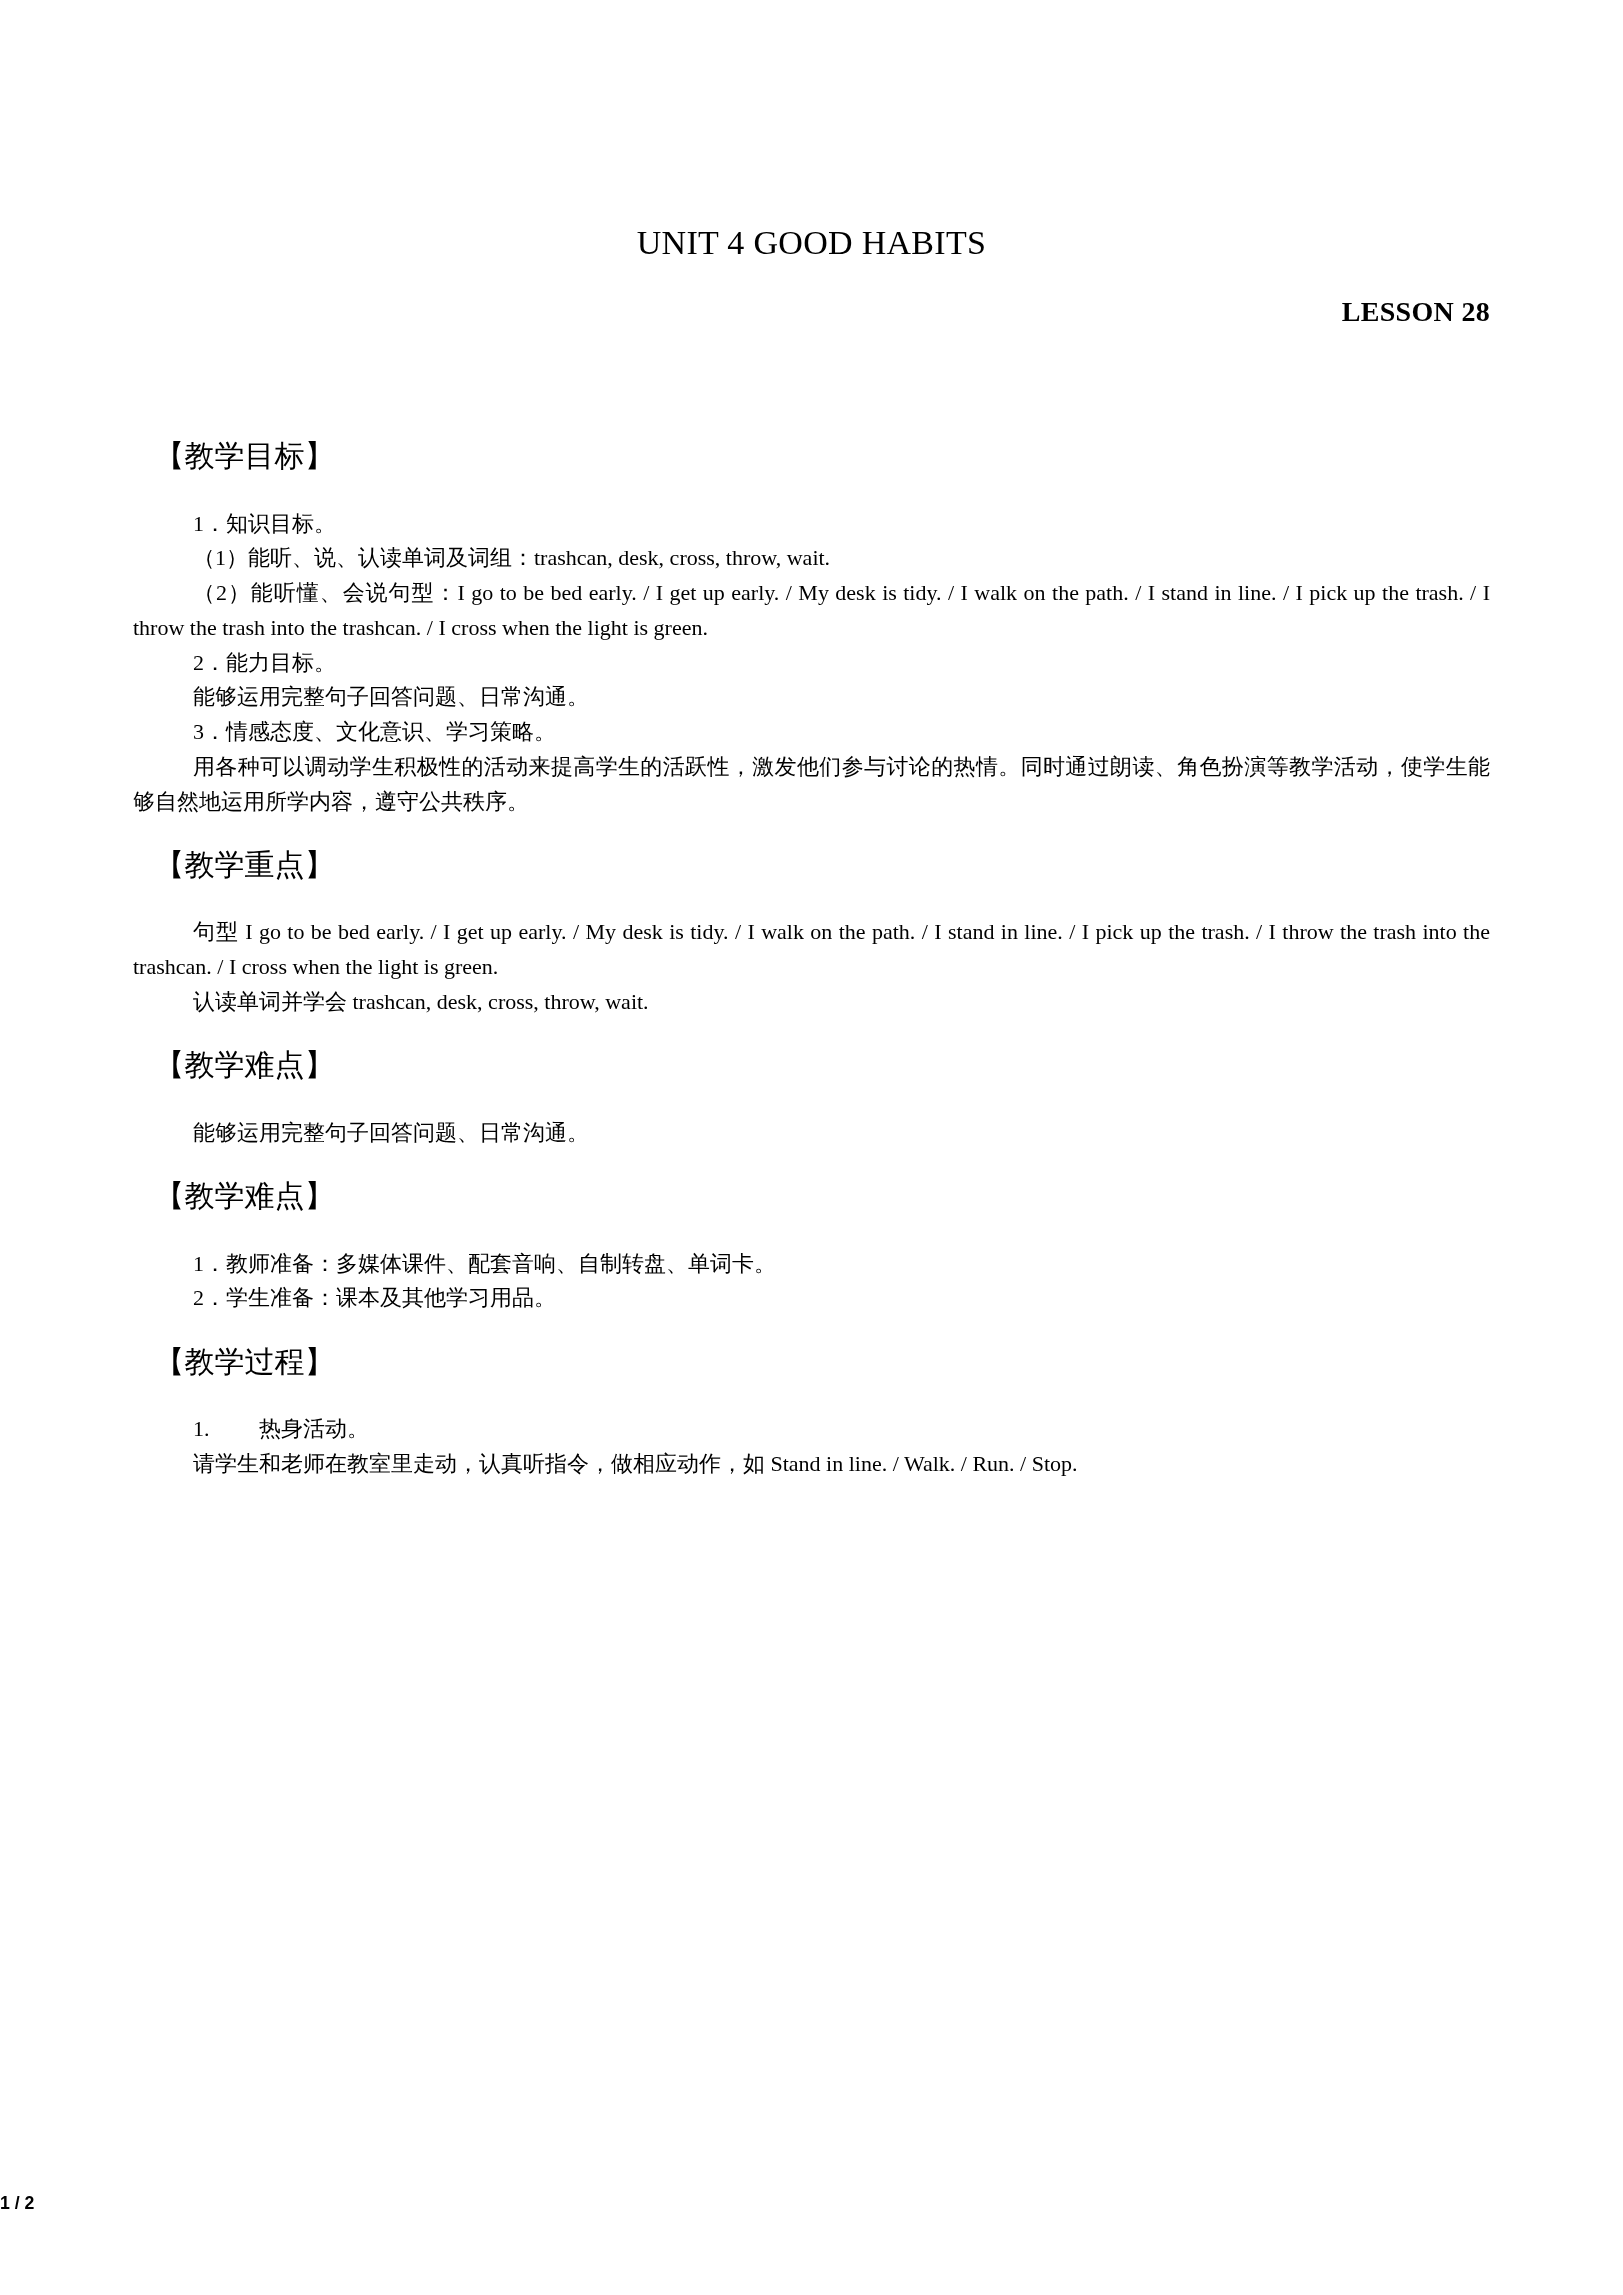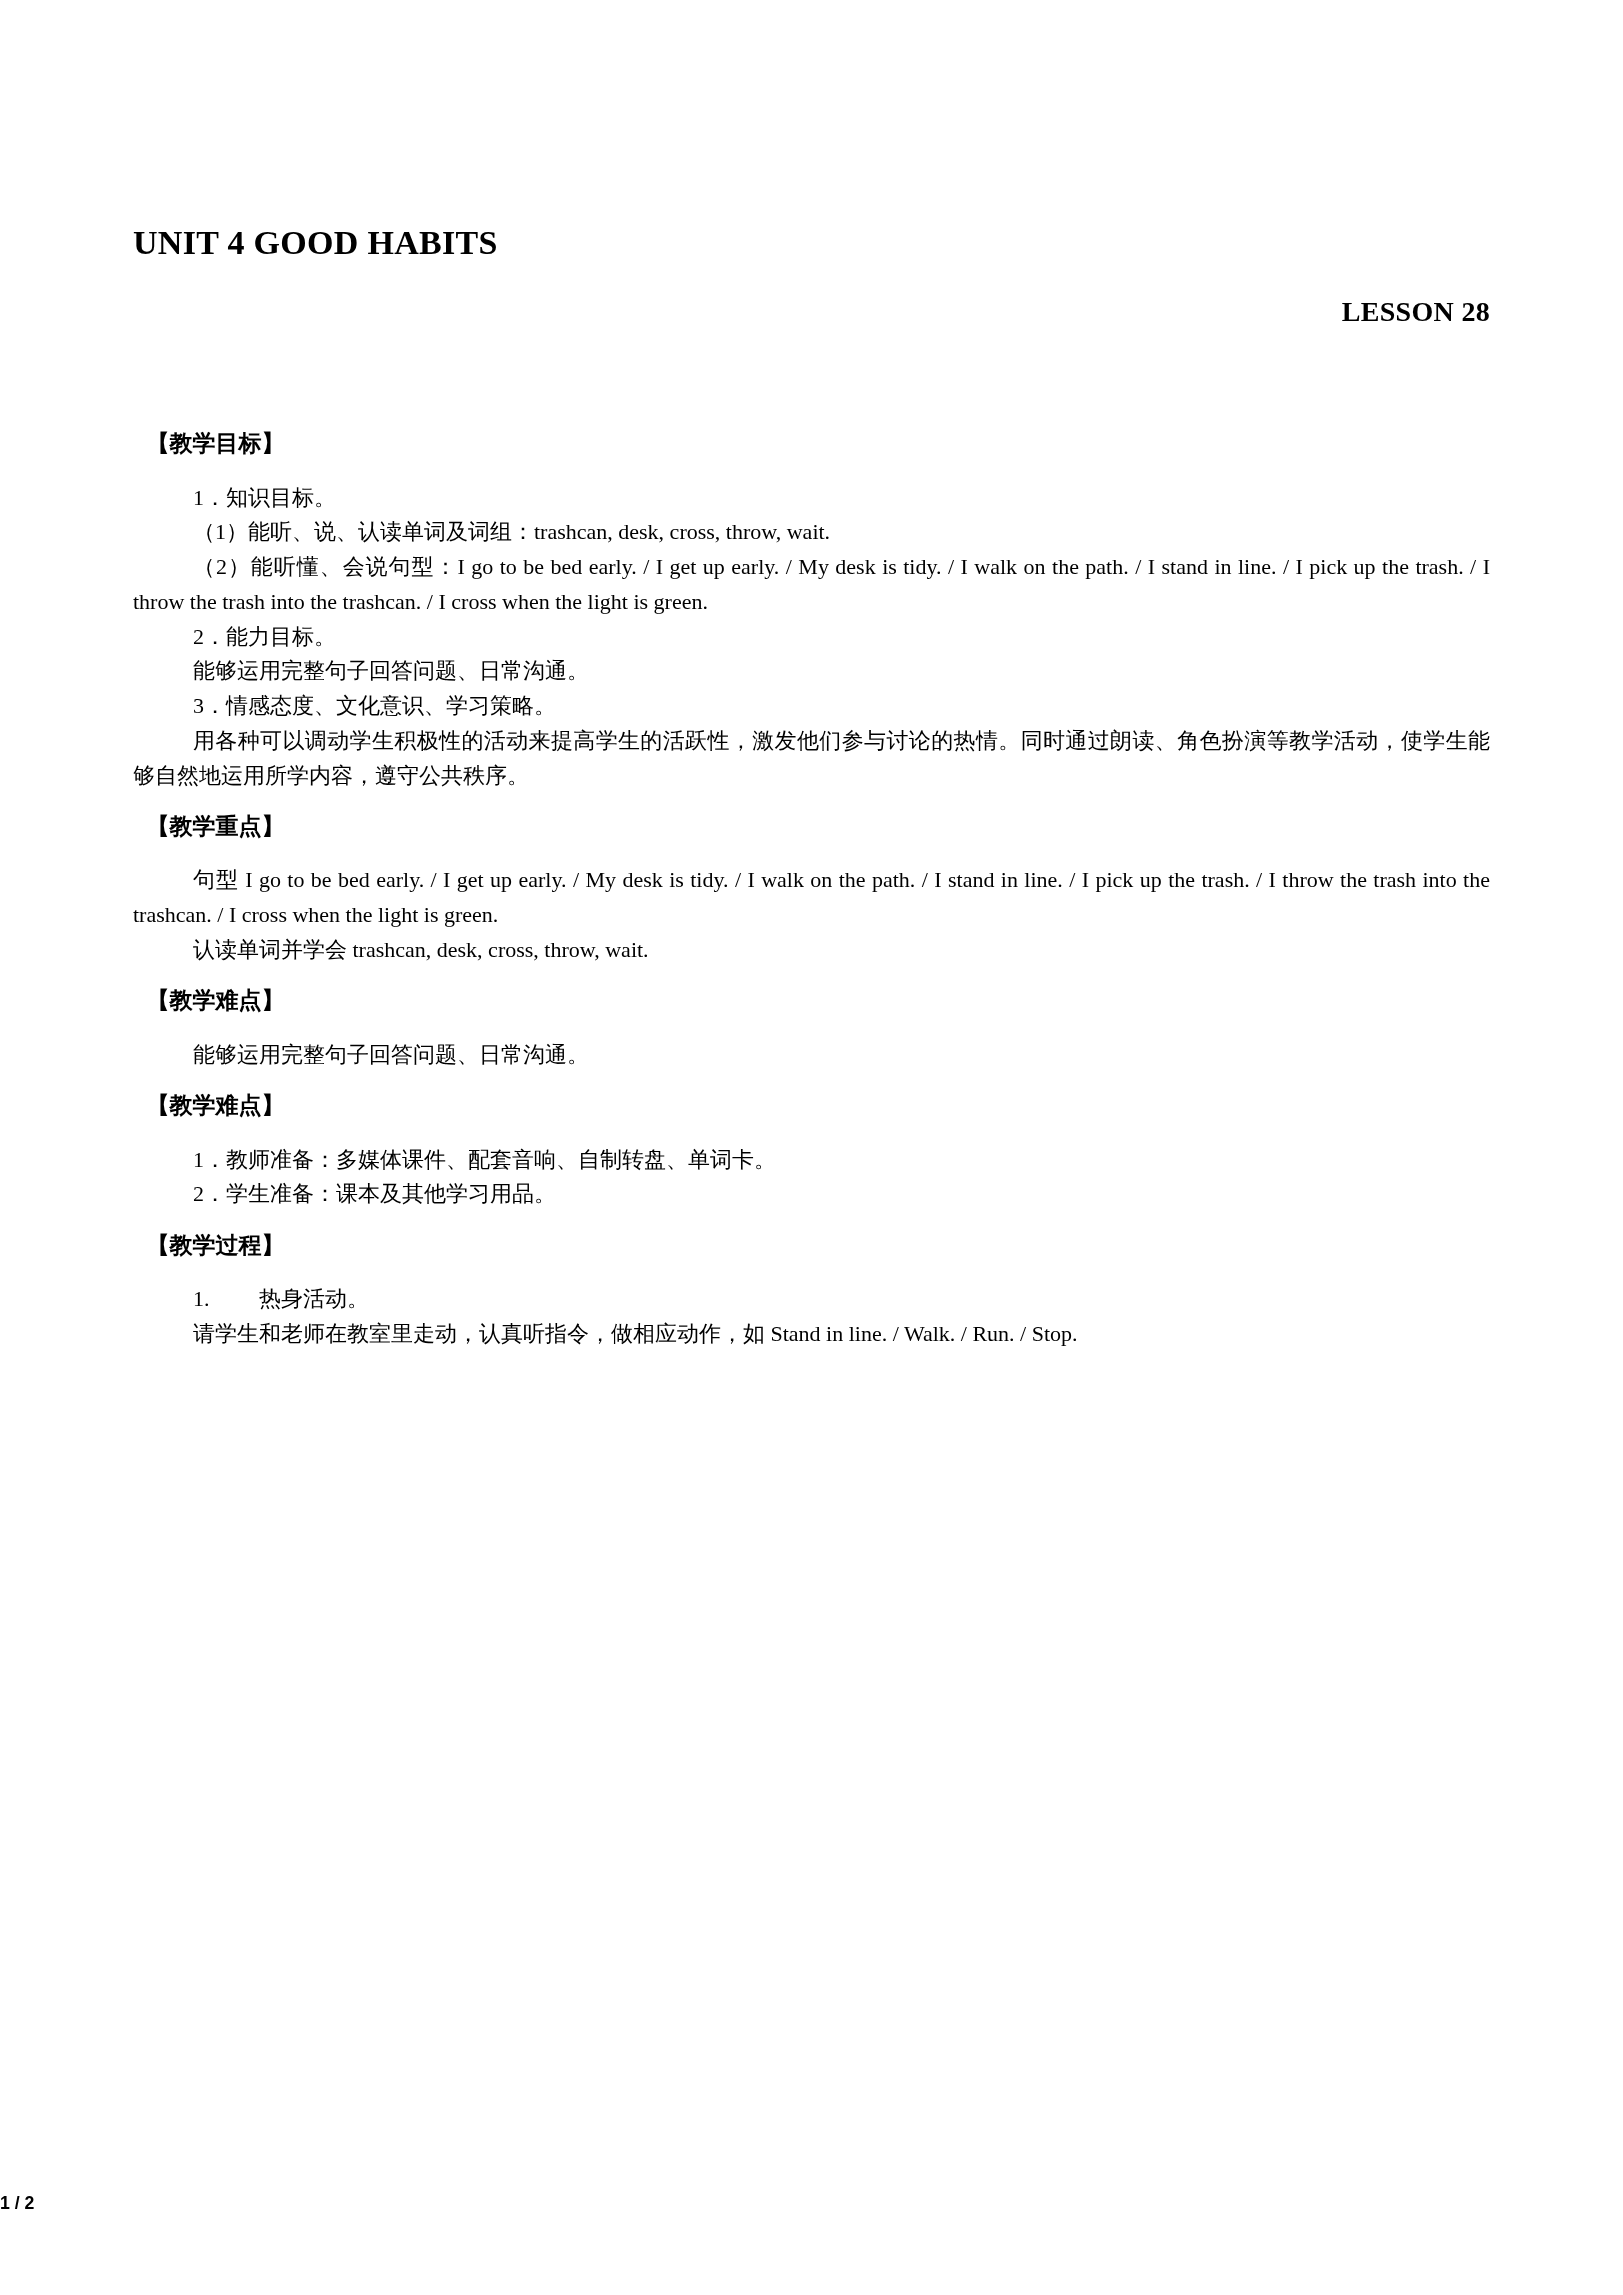--- a/index.html
+++ b/index.html
@@ -15,39 +15,39 @@
     position: relative;
   }
   .page {
     box-sizing: border-box;
     width: 1623px;
     height: 2295px;
     padding: 157px 133px 0 133px;
     position: relative;
   }
   .title {
-    text-align: left;
-    font-weight: bold;
+    text-align: center;
+    font-weight: normal;
     font-size: 34px;
     letter-spacing: 0.3px;
     margin: 0;
     padding-top: 67px;
   }
   .subtitle {
     text-align: right;
     font-weight: bold;
     font-size: 28px;
     letter-spacing: 0.3px;
     margin: 0;
     padding-top: 34px;
   }
   .section-head {
-    font-weight: bold;
-    font-size: 23px;
-    margin: 8px;
+    font-weight: normal;
+    font-size: 30px;
+    margin: 16px;
     padding-left: 5.5px;
   }
   .gap-large { height: 65px; }
   .gap-mid { height: 27px; }
   .gap-small { height: 13.6px; }
   .para {
     font-size: 22px;
     line-height: 1.58;
     margin: 0;
     text-align: justify;

